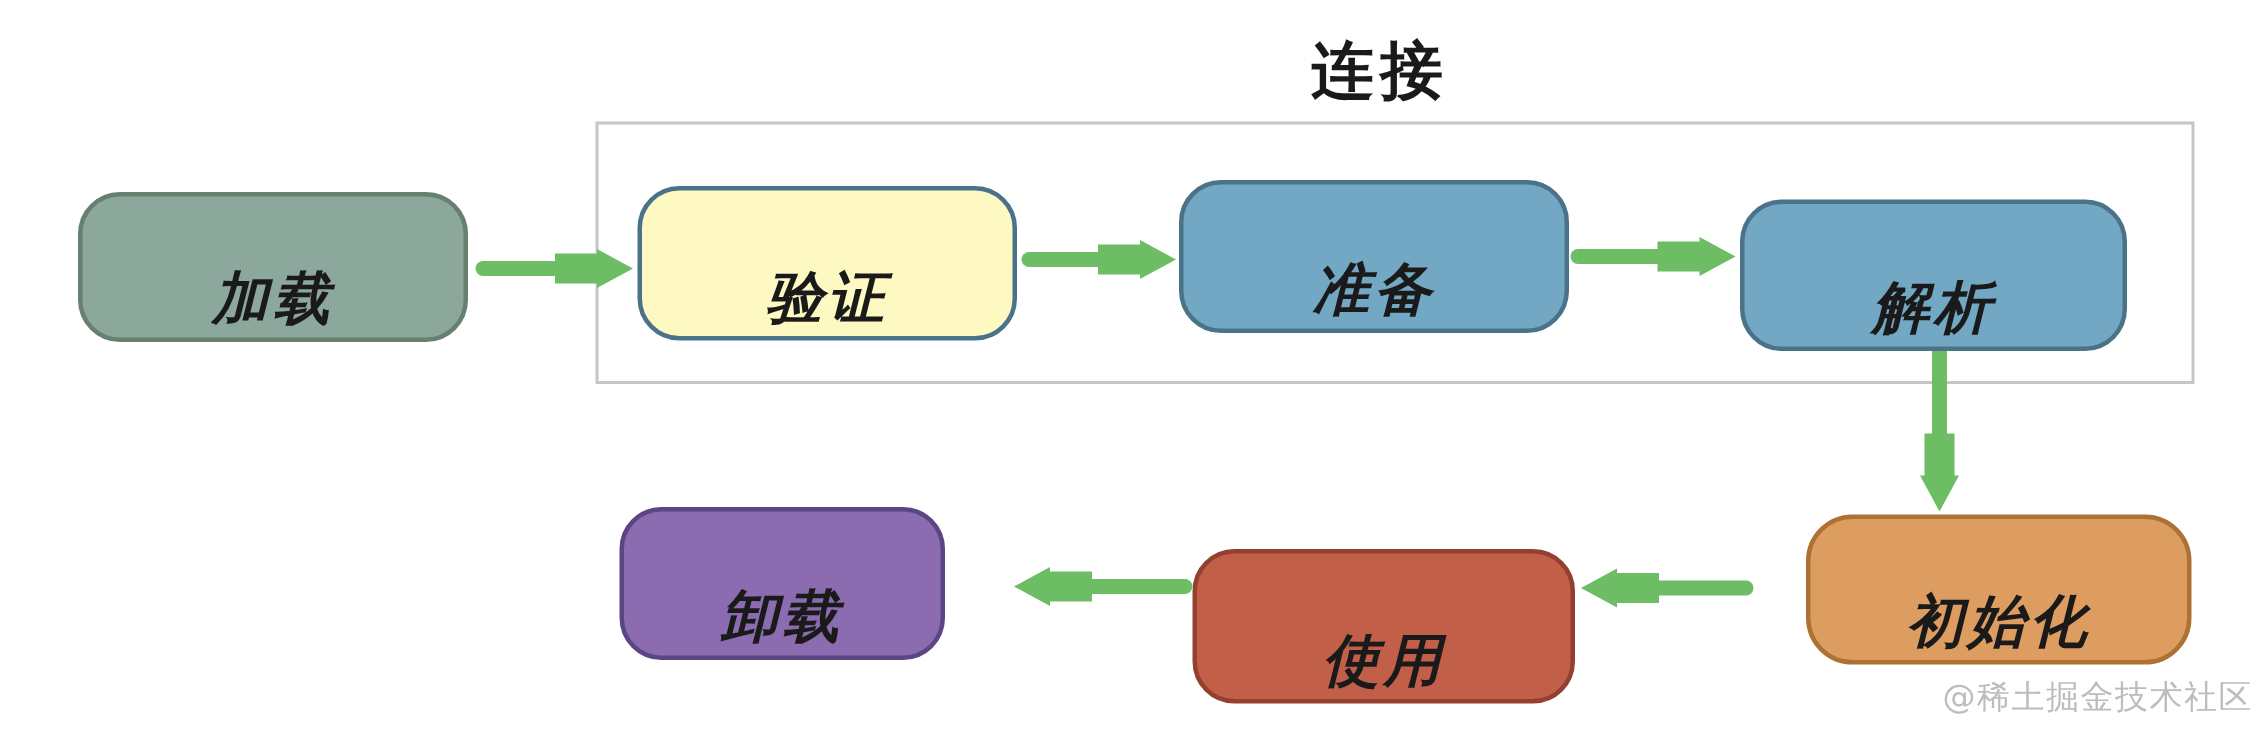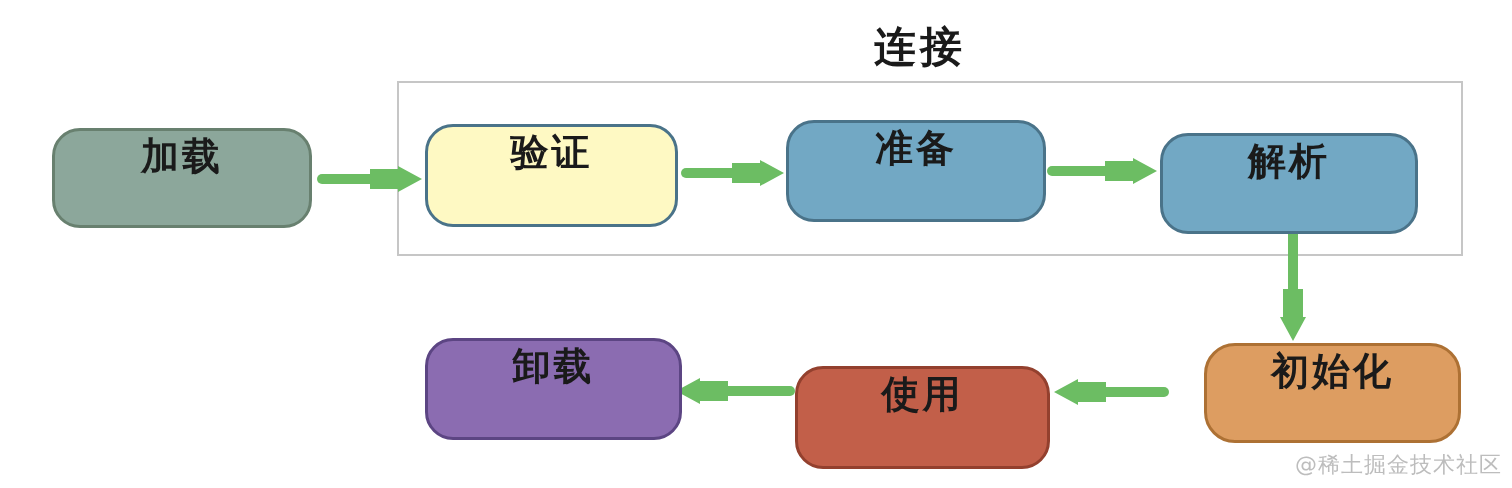--- a/index.html
+++ b/index.html
@@ -40,38 +40,39 @@
     position: absolute;
     left: 0;
     top: 0;
     pointer-events: none;
   }
   .node {
     position: absolute;
     border: 3px solid;
     border-radius: 28px;
     display: flex;
-    align-items: flex-start;
+    align-items: flex-end;
     justify-content: center;
     box-sizing: border-box;
+    font-style: italic;
   }
   .node-label {
     font-size: 38px;
     font-weight: 600;
     color: #1a1a1a;
     letter-spacing: 3px;
     white-space: nowrap;
   }
   #node-load       { left: 52px;   top: 128px; width: 260px; height: 100px; }
   #node-verify     { left: 425px;  top: 124px; width: 253px; height: 103px; }
   #node-prepare    { left: 786px;  top: 120px; width: 260px; height: 102px; }
   #node-resolve    { left: 1160px; top: 117px; width: 258px; height: 101px; margin-top: 16px; }
   #node-initialize { left: 1204px; top: 343px; width: 257px; height: 100px; border-radius: 31px; }
   #node-use        { left: 795px;  top: 339px; width: 255px; height: 103px; }
-  #node-unload     { left: 413px;  top: 338px; width: 257px; height: 102px; margin-left: 12px; }
+  #node-unload     { left: 413px;  top: 338px; width: 217px; height: 102px; }
   .watermark {
     position: absolute;
     right: 10px;
     bottom: 8px;
     font-size: 22px;
     color: #bdbdbd;
     letter-spacing: 1px;
     font-family: "DejaVu Sans", "Liberation Sans", sans-serif;
   }
 </style>

